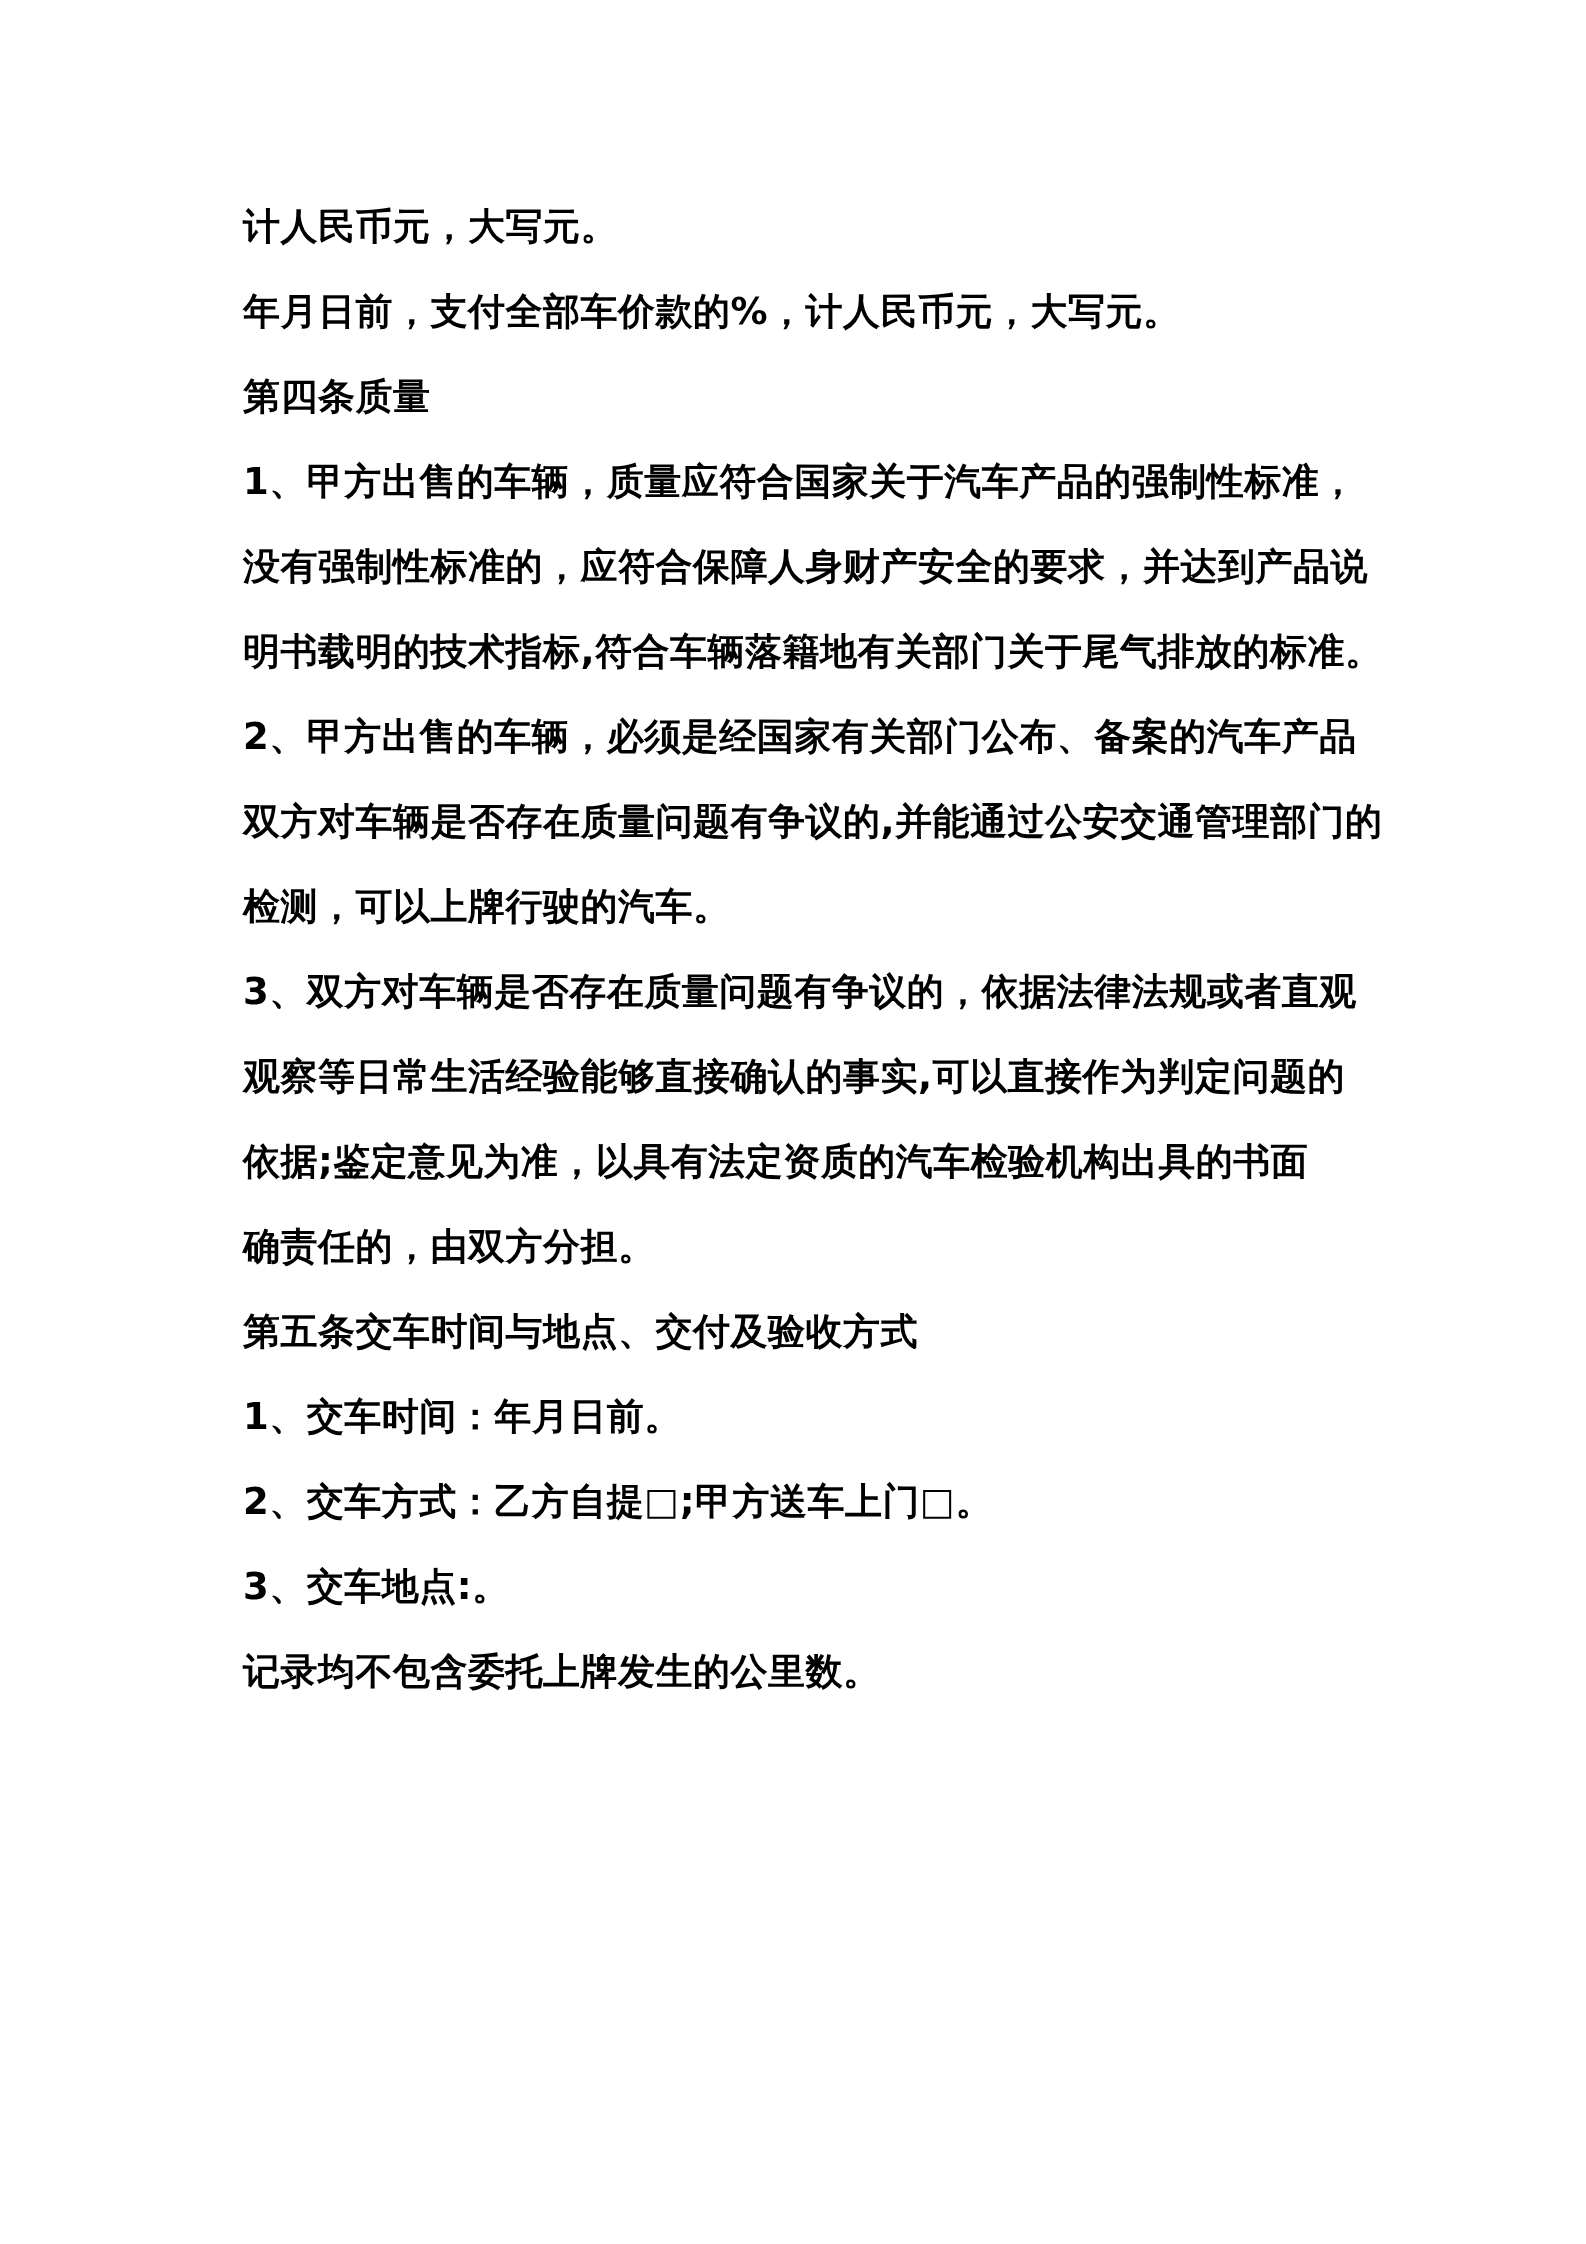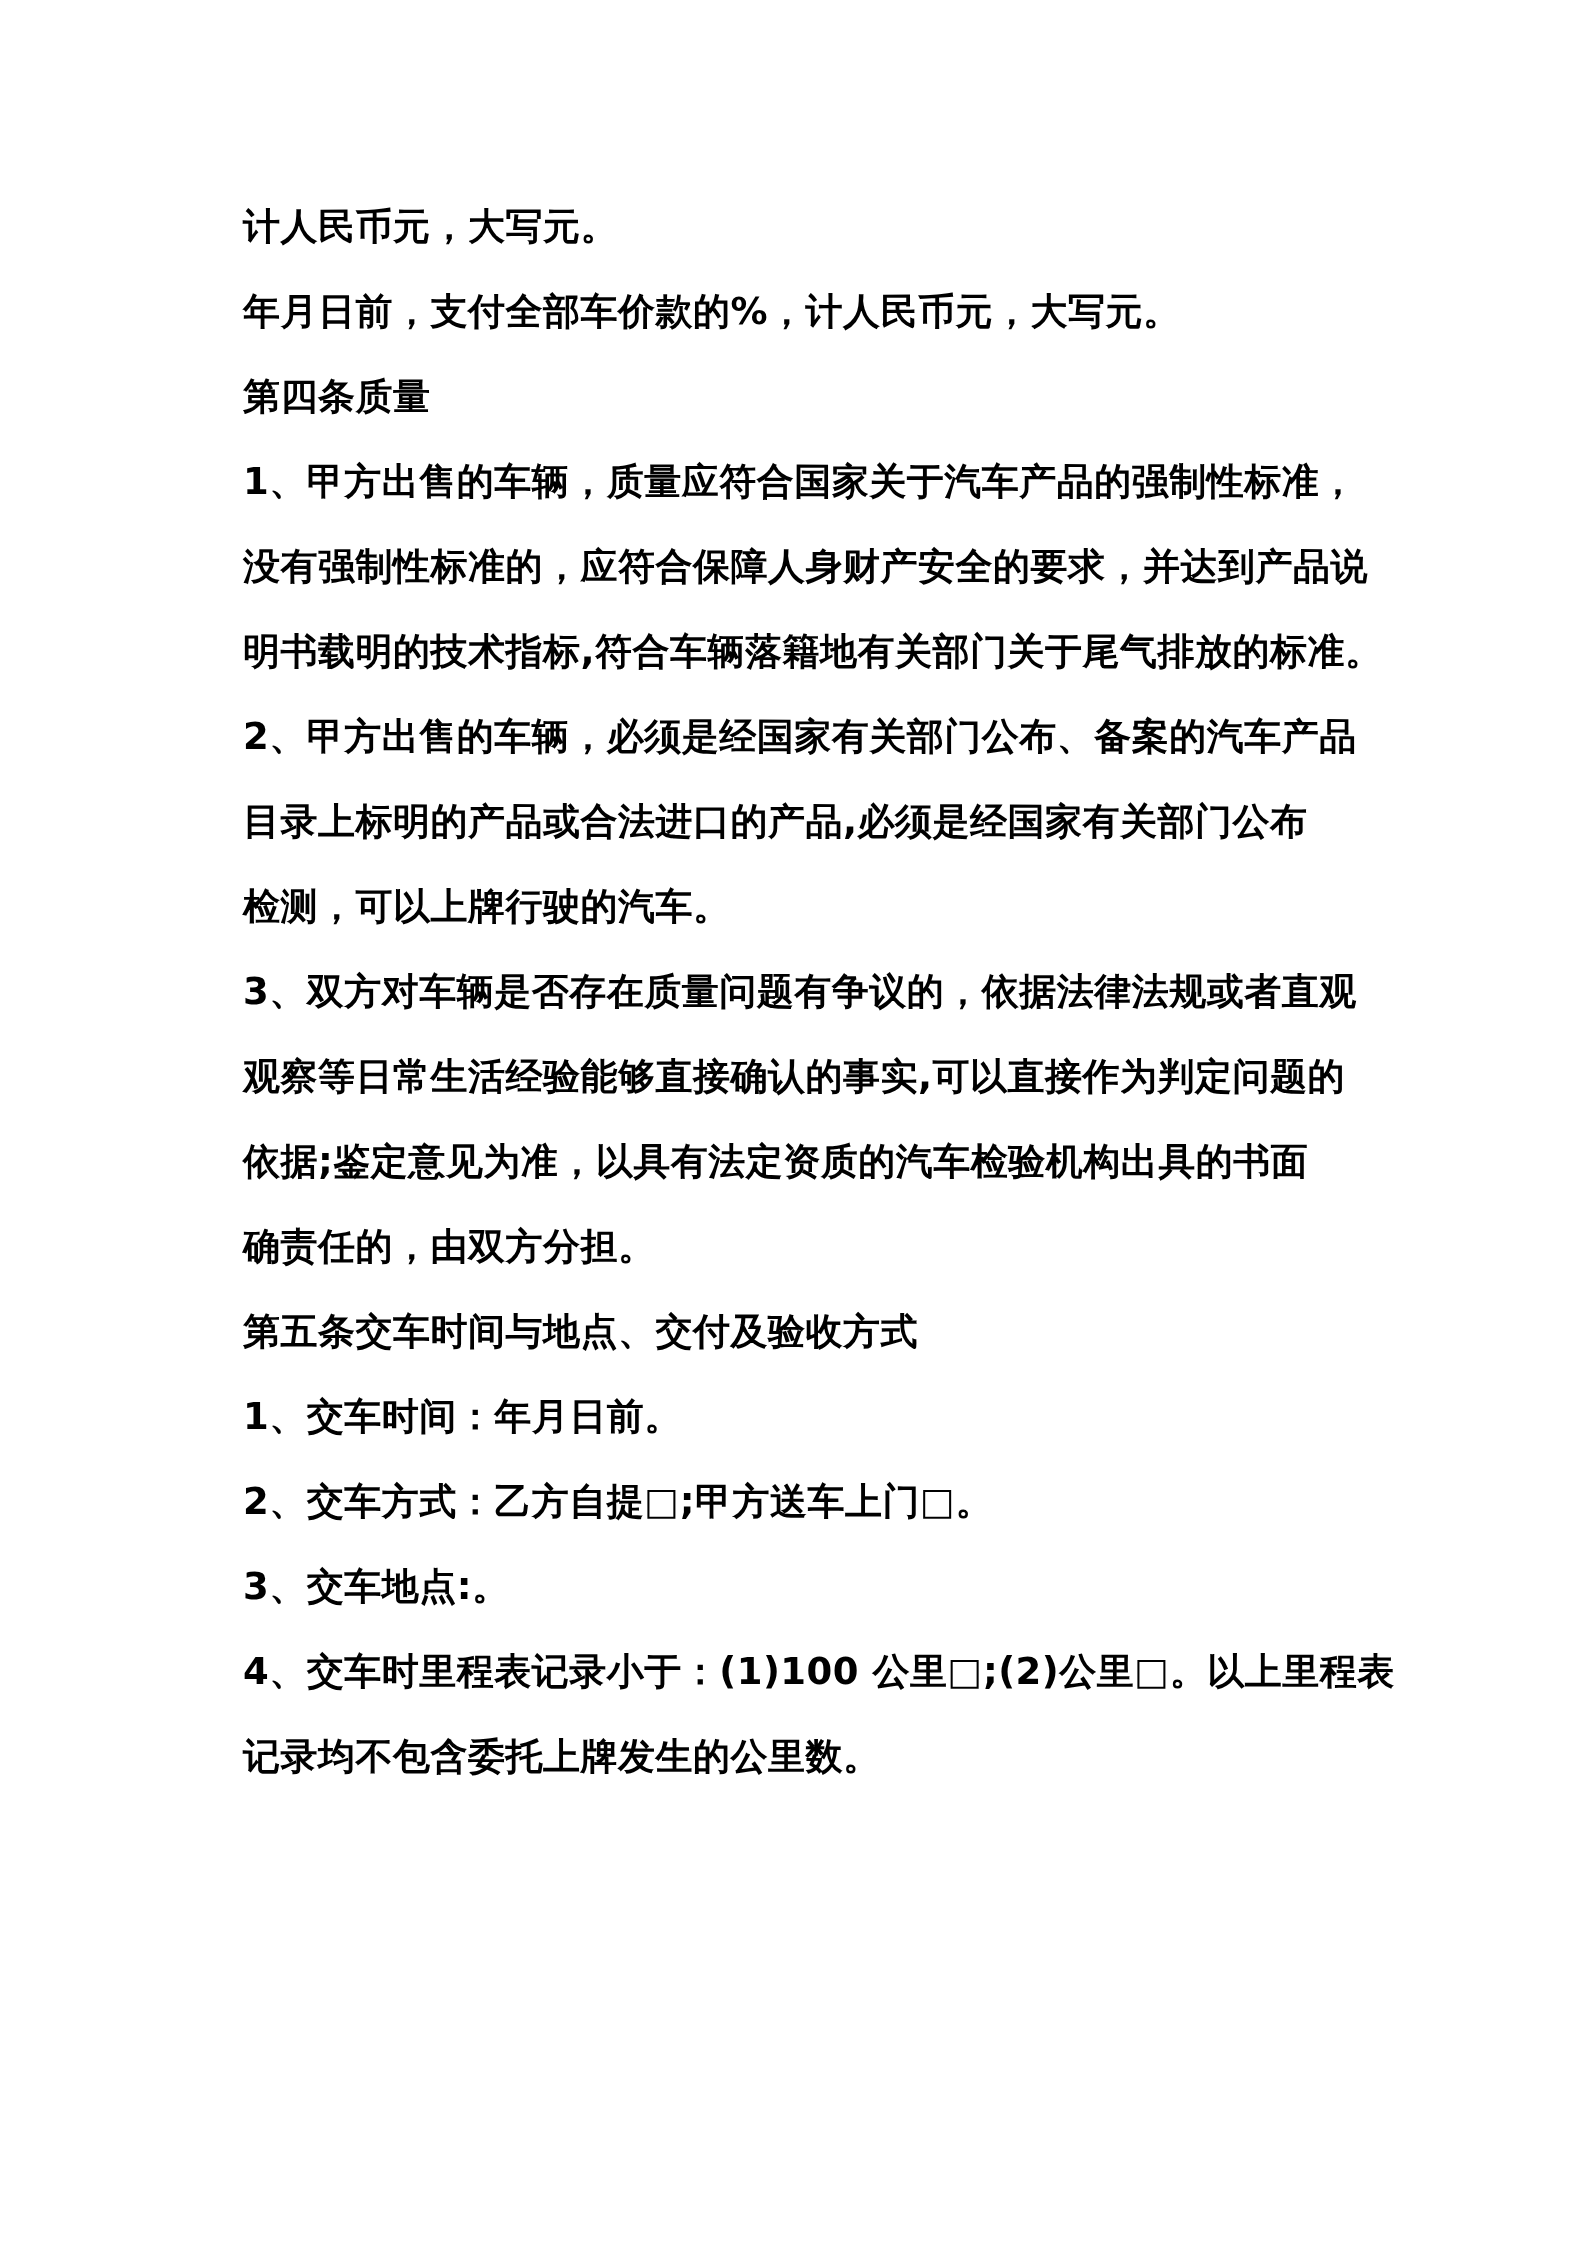--- a/index.html
+++ b/index.html
@@ -39,26 +39,25 @@
 
 <div class="page">
   <div class="content">
     <p class="line">计人民币元，大写元。</p>
     <p class="line">年月日前，支付全部车价款的%，计人民币元，大写元。</p>
     <p class="line">第四条质量</p>
     <p class="line">1、甲方出售的车辆，质量应符合国家关于汽车产品的强制性标准，</p>
     <p class="line">没有强制性标准的，应符合保障人身财产安全的要求，并达到产品说</p>
     <p class="line">明书载明的技术指标,符合车辆落籍地有关部门关于尾气排放的标准。</p>
     <p class="line">2、甲方出售的车辆，必须是经国家有关部门公布、备案的汽车产品</p>
-    <p class="line">目录上标明的产品或合法进口的产品,必须是经国家有关部门公布</p>
+    <p class="line">双方对车辆是否存在质量问题有争议的,并能通过公安交通管理部门的</p>
     <p class="line">检测，可以上牌行驶的汽车。</p>
     <p class="line">3、双方对车辆是否存在质量问题有争议的，依据法律法规或者直观</p>
     <p class="line">观察等日常生活经验能够直接确认的事实,可以直接作为判定问题的</p>
     <p class="line">依据;鉴定意见为准，以具有法定资质的汽车检验机构出具的书面</p>
     <p class="line">确责任的，由双方分担。</p>
     <p class="line">第五条交车时间与地点、交付及验收方式</p>
     <p class="line">1、交车时间：年月日前。</p>
     <p class="line">2、交车方式：乙方自提□;甲方送车上门□。</p>
     <p class="line">3、交车地点:。</p>
-    <p class="line">4、交车时里程表记录小于：(1)100 公里□;(2)公里□。以上里程表</p>
     <p class="line">记录均不包含委托上牌发生的公里数。</p>
   </div>
 </div>
 
 </body></html>

